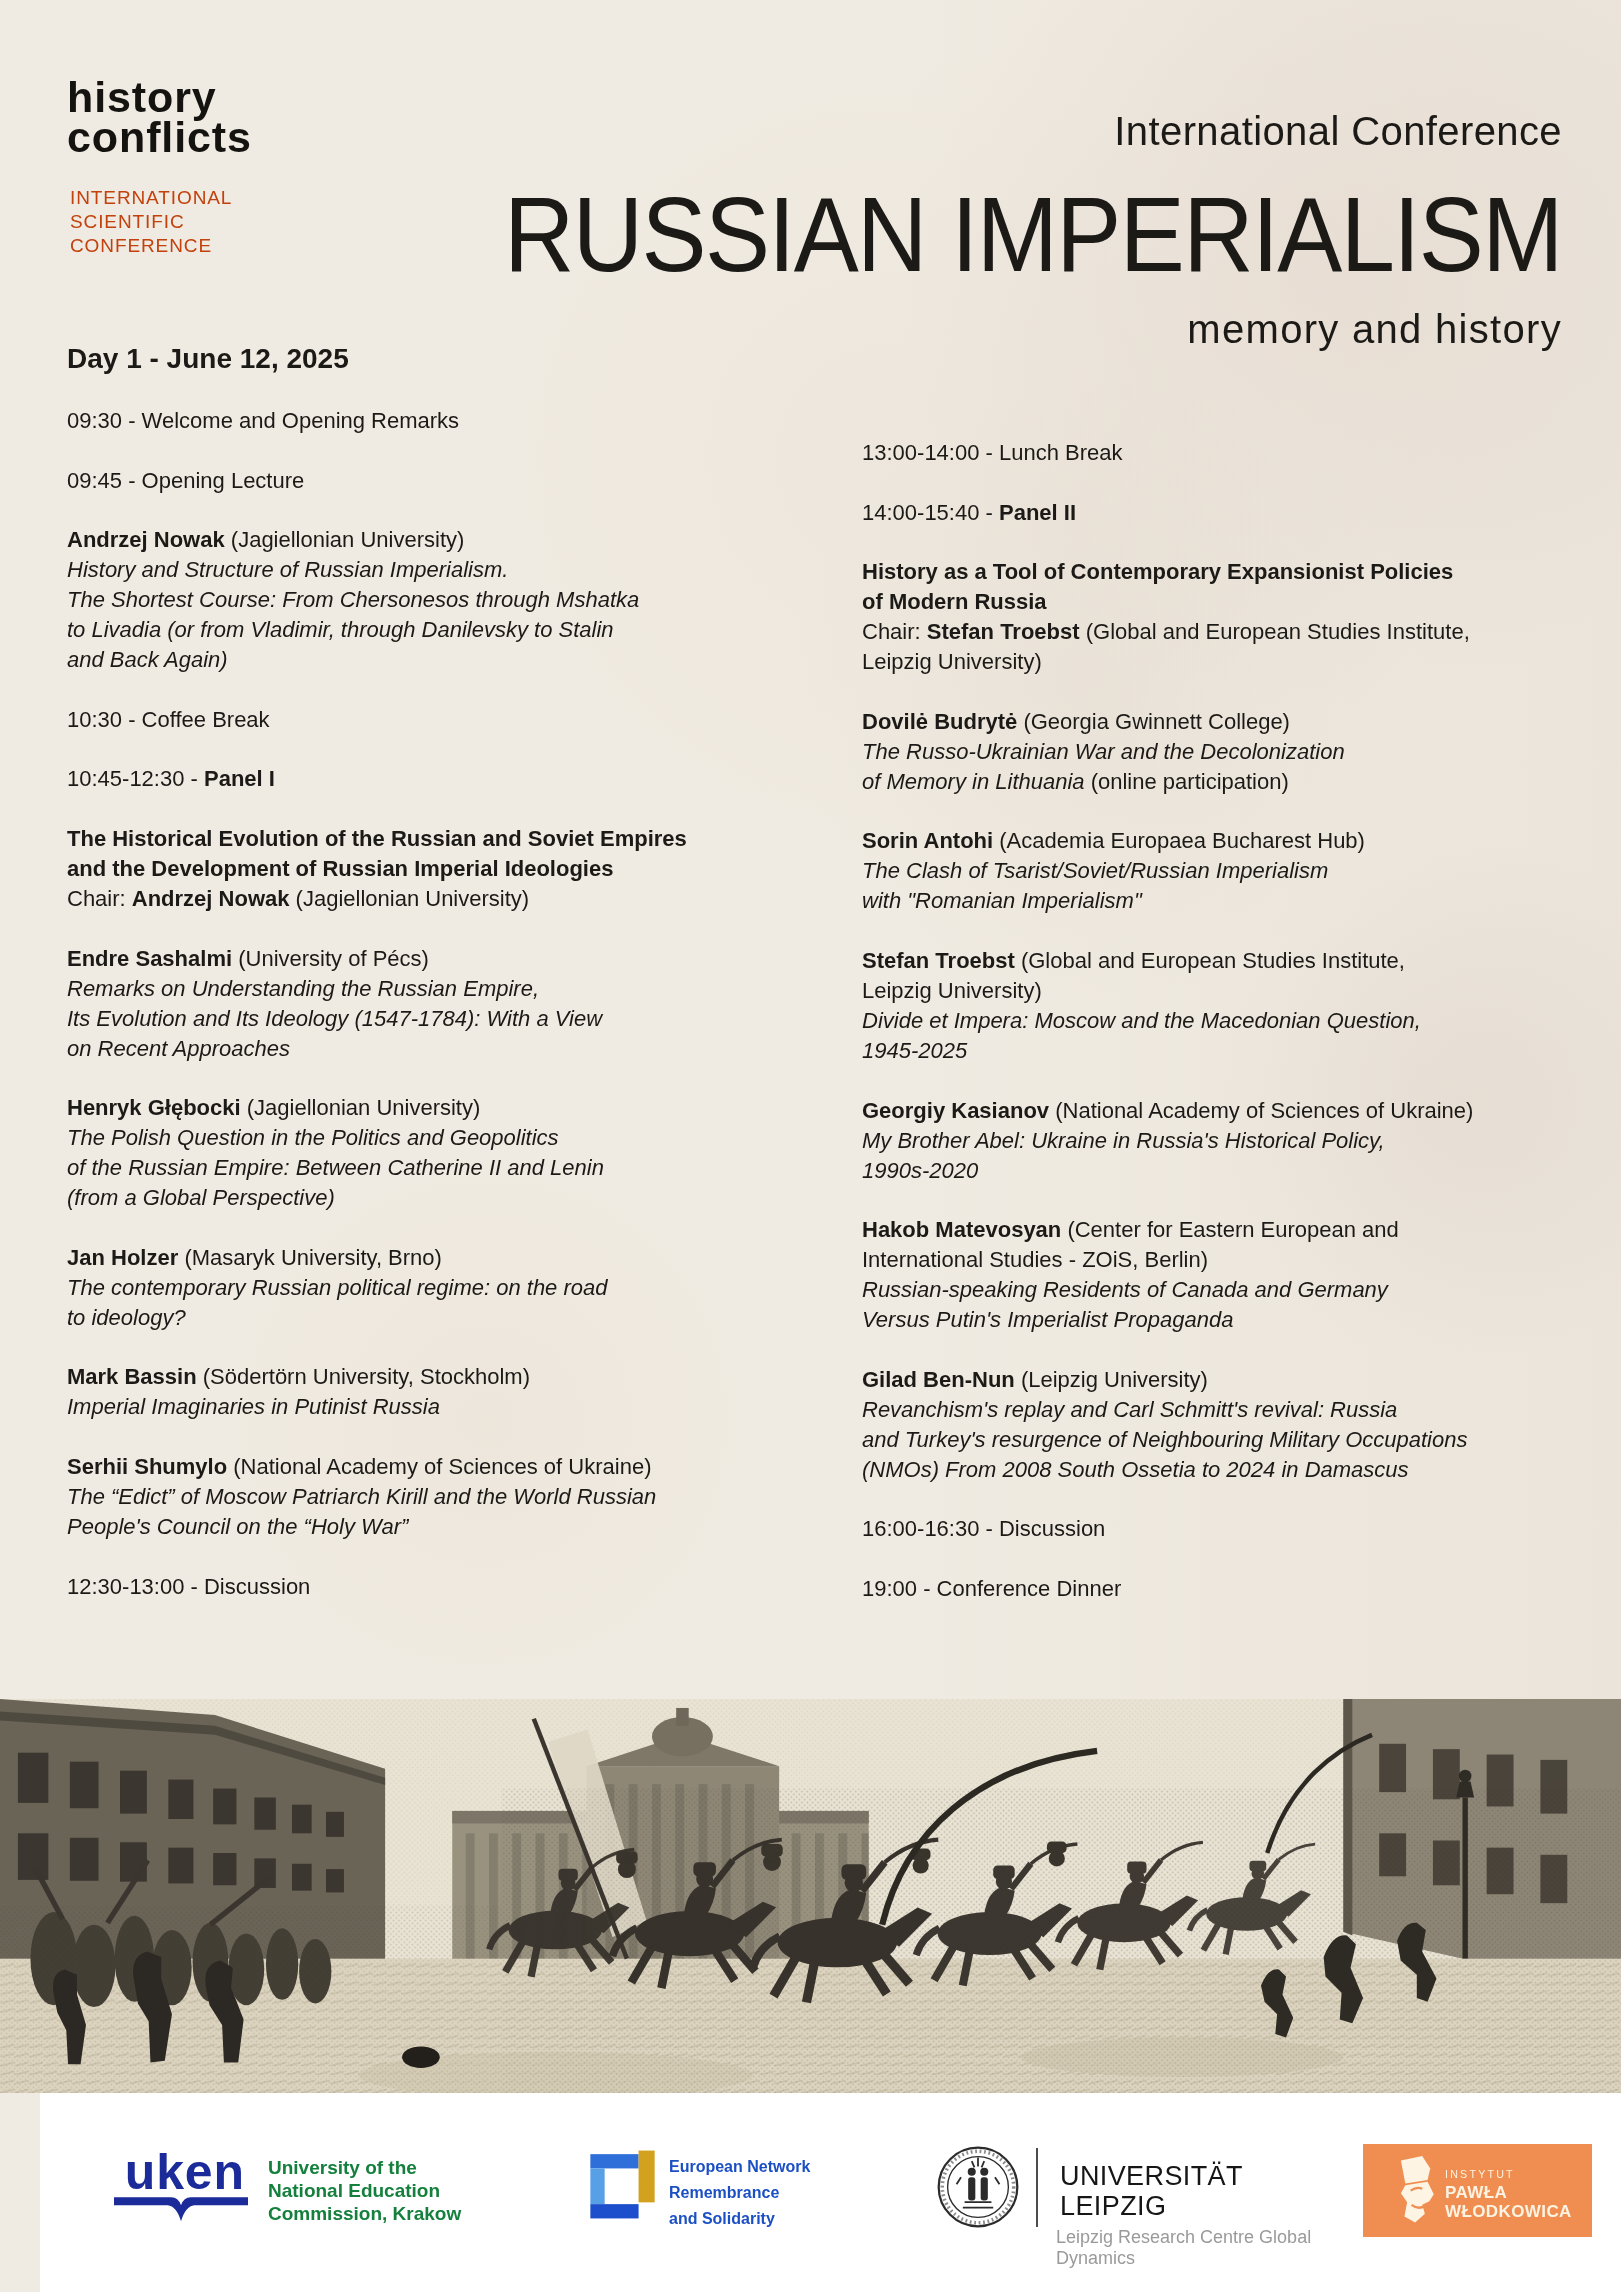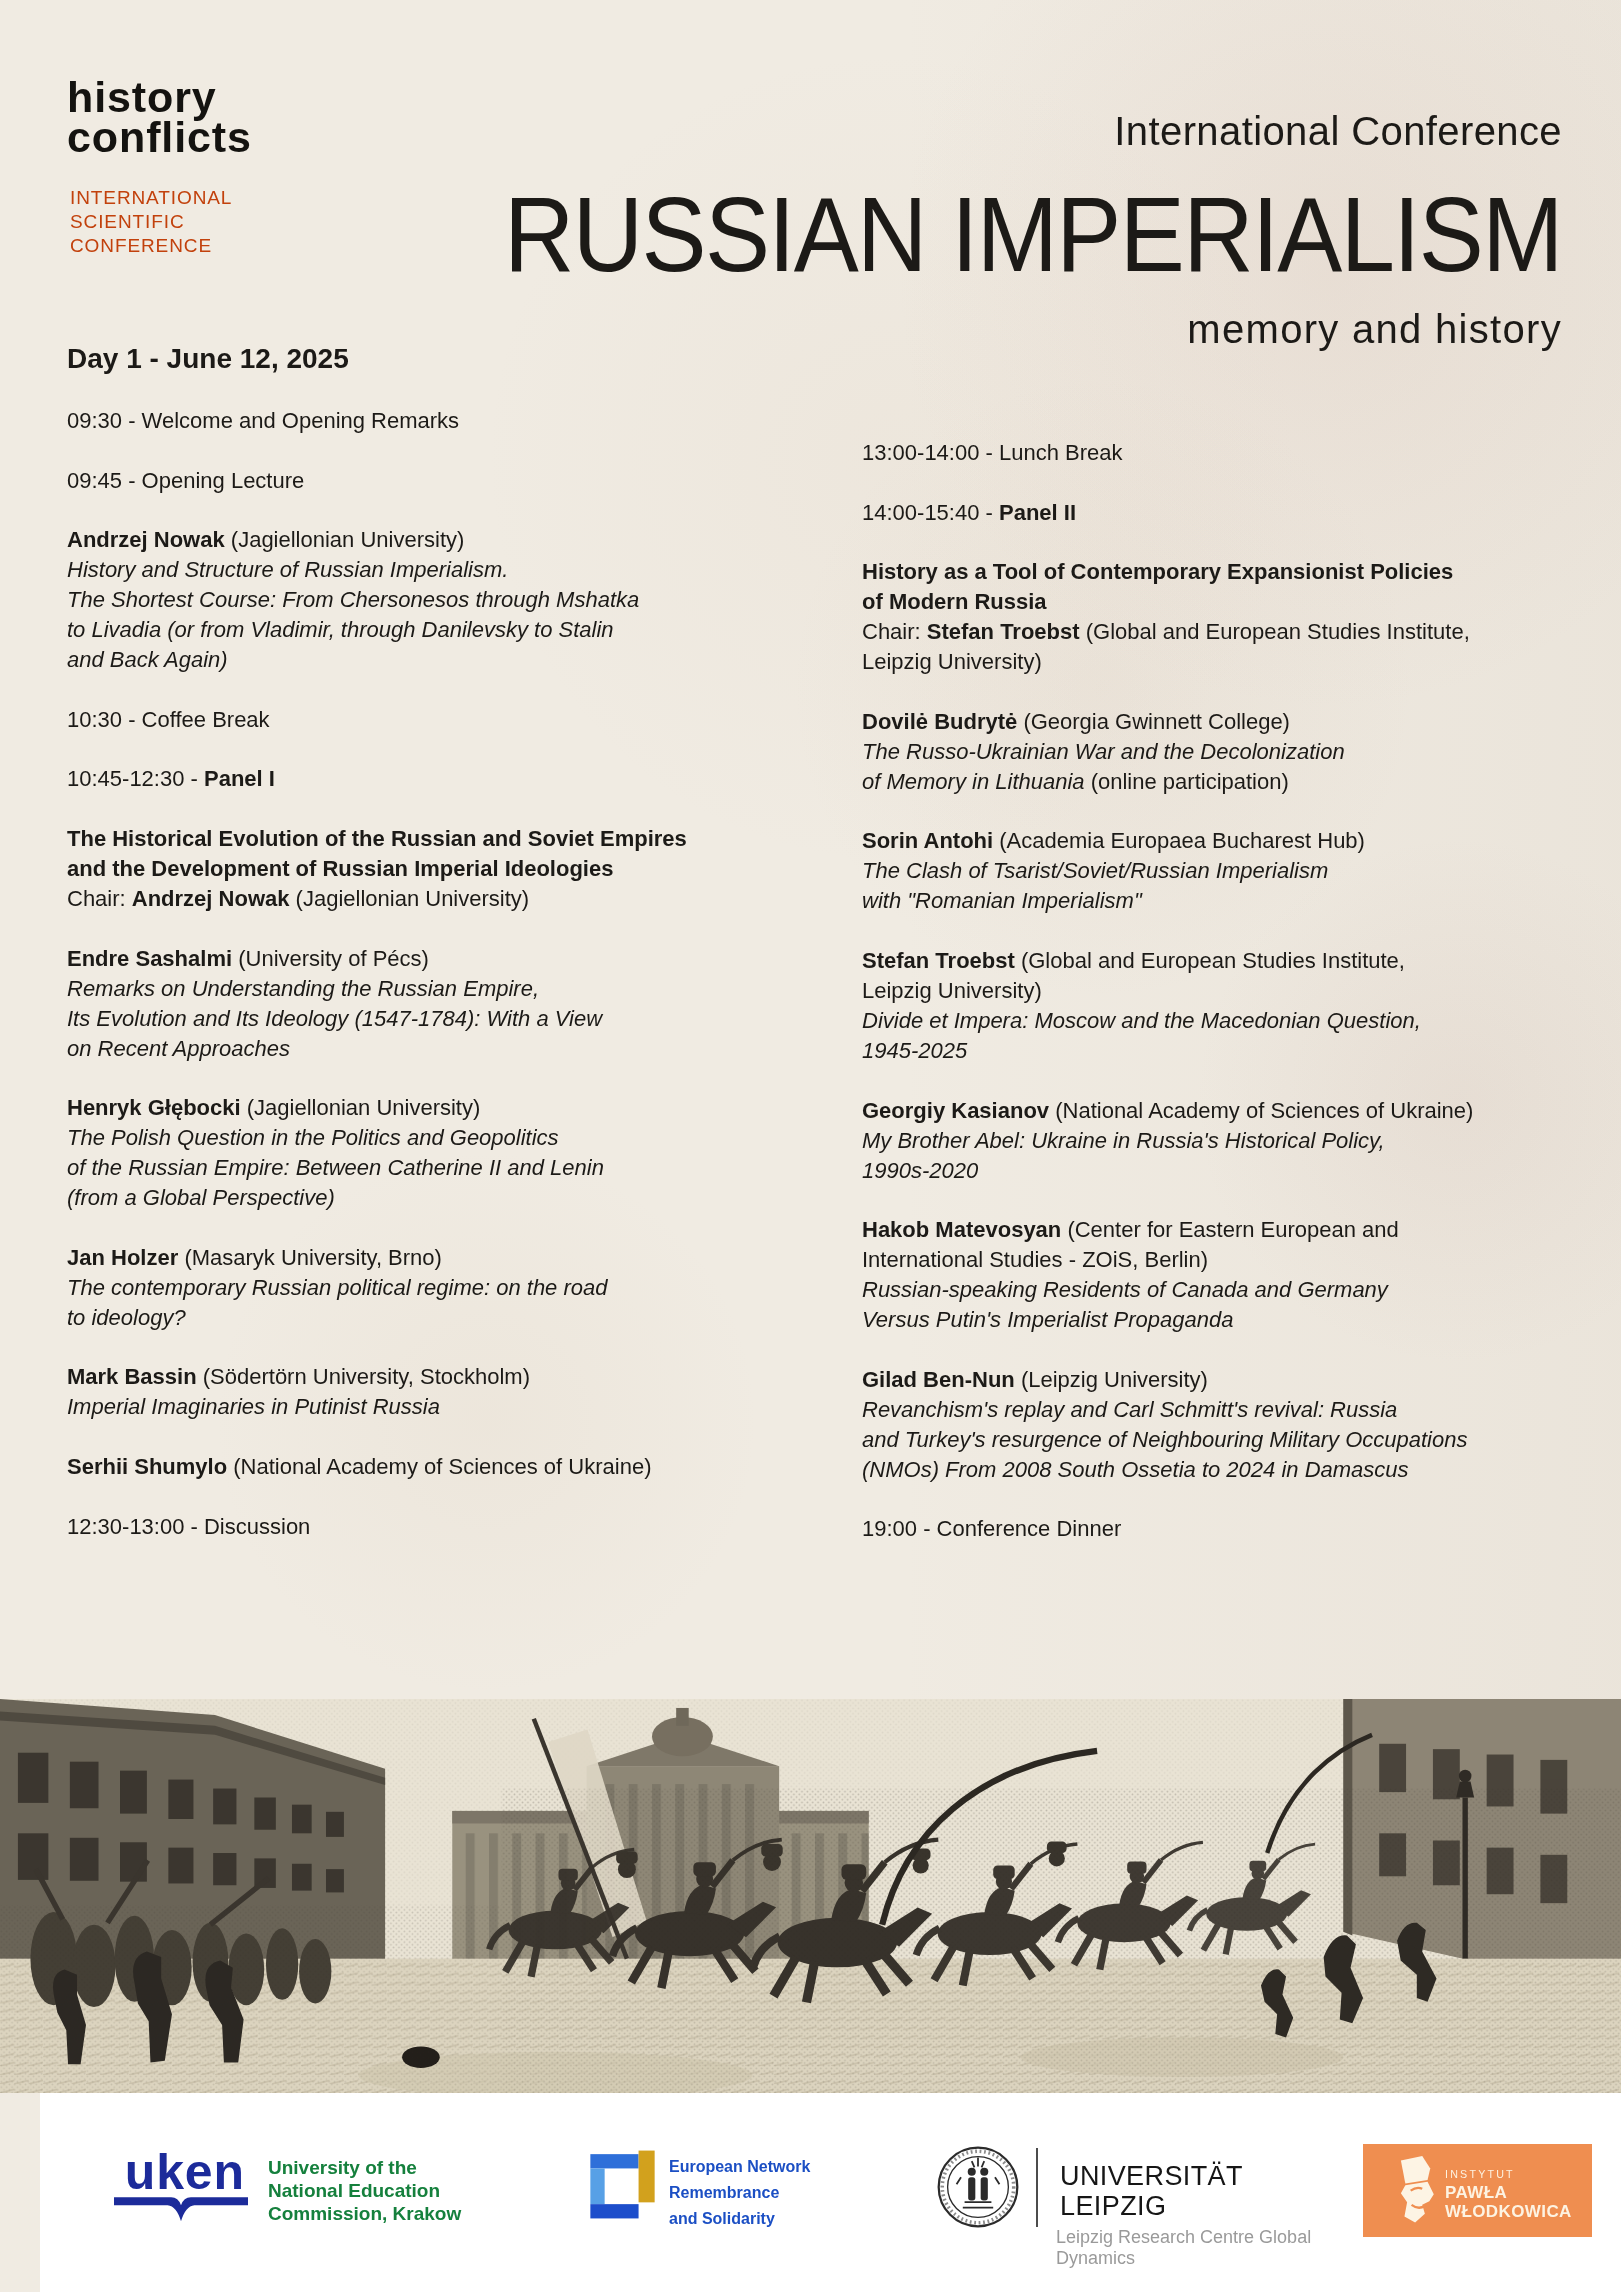--- a/index.html
+++ b/index.html
@@ -95,21 +95,22 @@
 and the Development of Russian Imperial Ideologies</span><br><span>Chair: </span><span class="b">Andrzej Nowak</span><span class="pre"> (Jagiellonian University)</span></p>
     <p class="blk"><span class="b">Endre Sashalmi</span><span class="pre"> (University of Pécs)</span><br><span class="i pre">Remarks on Understanding the Russian Empire,
 Its Evolution and Its Ideology (1547-1784): With a View
 on Recent Approaches</span></p>
     <p class="blk"><span class="b">Henryk Głębocki</span><span class="pre"> (Jagiellonian University)</span><br><span class="i pre">The Polish Question in the Politics and Geopolitics
 of the Russian Empire: Between Catherine II and Lenin
 (from a Global Perspective)</span></p>
     <p class="blk"><span class="b">Jan Holzer</span><span class="pre"> (Masaryk University, Brno)</span><br><span class="i pre">The contemporary Russian political regime: on the road
 to ideology?</span></p>
     <p class="blk"><span class="b">Mark Bassin</span><span class="pre"> (Södertörn University, Stockholm)</span><br><span class="i pre">Imperial Imaginaries in Putinist Russia</span></p>
-    <p class="blk"><span class="b">Serhii Shumylo</span><span class="pre"> (National Academy of Sciences of Ukraine)</span><br></p>
+    <p class="blk"><span class="b">Serhii Shumylo</span><span class="pre"> (National Academy of Sciences of Ukraine)</span><br><span class="i pre">The “Edict” of Moscow Patriarch Kirill and the World Russian
+People's Council on the “Holy War”</span></p>
     <p class="blk">12:30-13:00 - Discussion</p>
   </section>
 
   <section class="col col-right">
     <p class="blk">13:00-14:00 - Lunch Break</p>
     <p class="blk"><span>14:00-15:40 - </span><span class="b">Panel II</span></p>
     <p class="blk"><span class="b pre">History as a Tool of Contemporary Expansionist Policies
 of Modern Russia</span><br><span>Chair: </span><span class="b">Stefan Troebst</span><span class="pre"> (Global and European Studies Institute,
 Leipzig University)</span></p>
     <p class="blk"><span class="b">Dovilė Budrytė</span><span class="pre"> (Georgia Gwinnett College)</span><br><span class="i pre">The Russo-Ukrainian War and the Decolonization
@@ -120,20 +121,21 @@
 Leipzig University)</span><br><span class="i pre">Divide et Impera: Moscow and the Macedonian Question,
 1945-2025</span></p>
     <p class="blk"><span class="b">Georgiy Kasianov</span><span class="pre"> (National Academy of Sciences of Ukraine)</span><br><span class="i pre">My Brother Abel: Ukraine in Russia's Historical Policy,
 1990s-2020</span></p>
     <p class="blk"><span class="b">Hakob Matevosyan</span><span class="pre"> (Center for Eastern European and
 International Studies - ZOiS, Berlin)</span><br><span class="i pre">Russian-speaking Residents of Canada and Germany
 Versus Putin's Imperialist Propaganda</span></p>
     <p class="blk"><span class="b">Gilad Ben-Nun</span><span class="pre"> (Leipzig University)</span><br><span class="i pre">Revanchism's replay and Carl Schmitt's revival: Russia
 and Turkey's resurgence of Neighbouring Military Occupations
 (NMOs) From 2008 South Ossetia to 2024 in Damascus</span></p>
+    <p class="blk">16:00-16:30 - Discussion</p>
     <p class="blk">19:00 - Conference Dinner</p>
   </section>
 
   <figure class="engraving">
     <svg viewBox="0 0 1810 440" preserveAspectRatio="none" aria-hidden="true">
       <defs>
         <pattern id="ht" width="6" height="6" patternUnits="userSpaceOnUse">
           <circle cx="1.5" cy="1.5" r="1" fill="#2b2620"></circle>
             <circle cx="4.5" cy="4.5" r="1" fill="#2b2620"></circle>
         </pattern>

